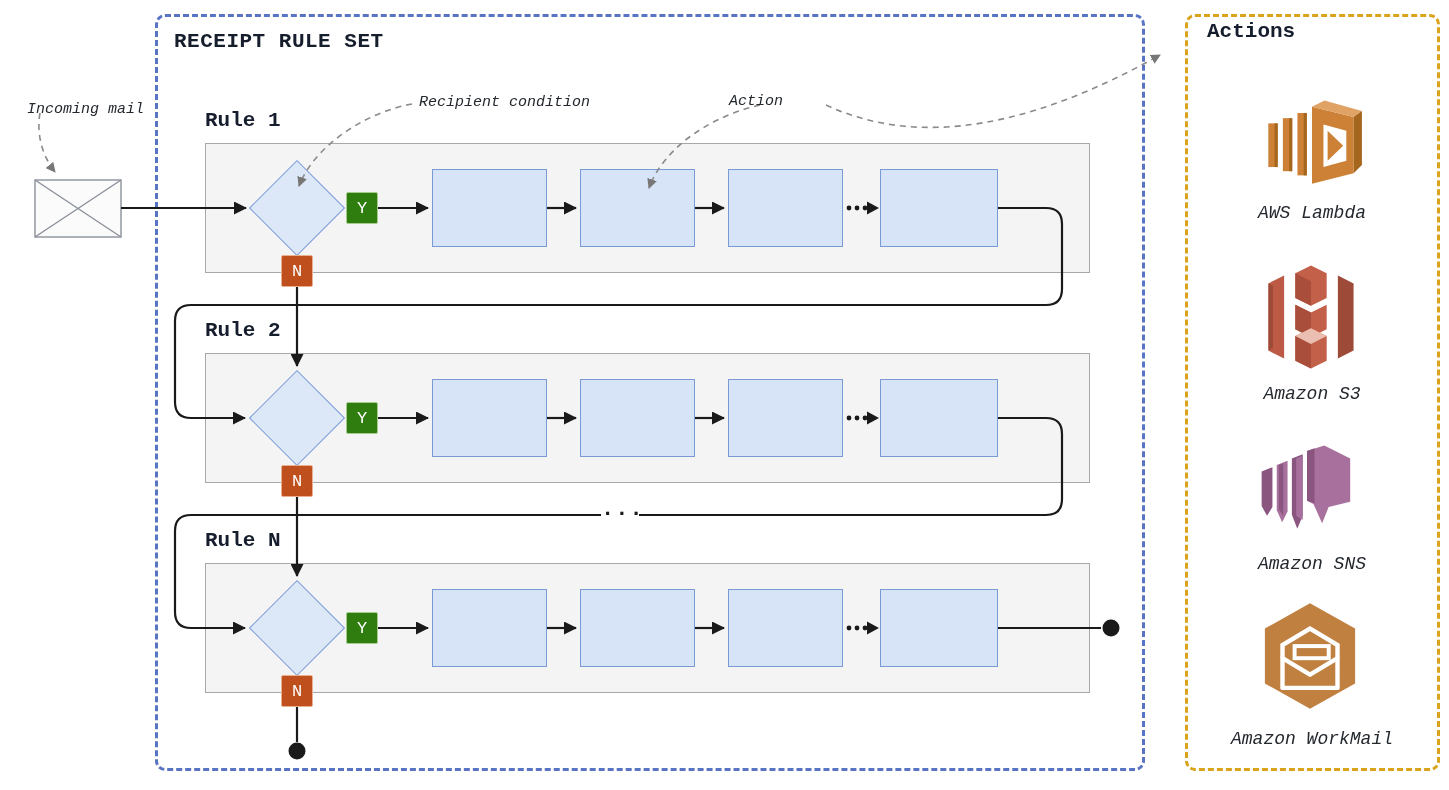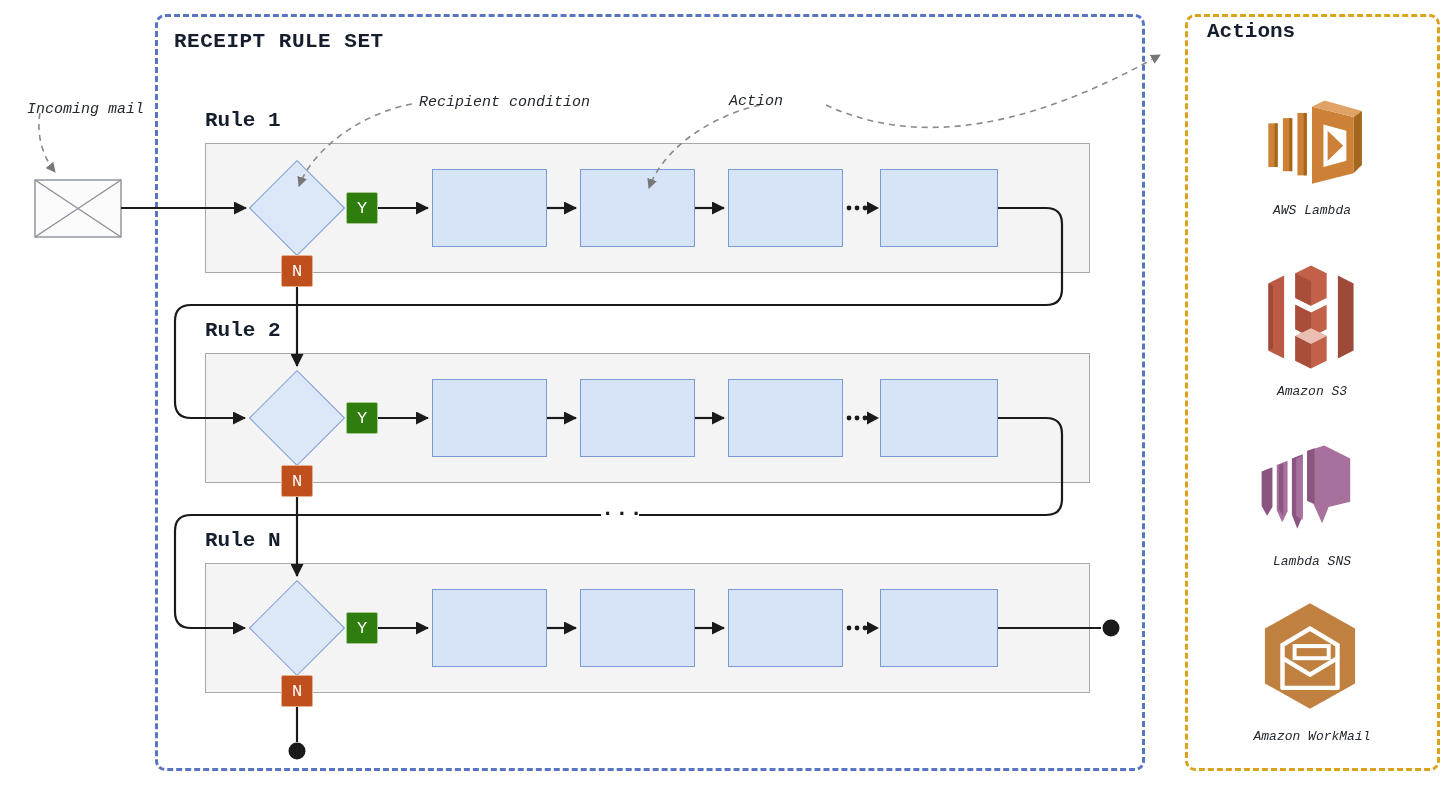--- a/index.html
+++ b/index.html
@@ -37,21 +37,21 @@
   }
   .badge-y{left:346px;background:#2f7d0e;border:1px solid #a6c98c;}
   .badge-n{left:281px;background:#bf4f1d;border:1px solid #e6b091;}
   .anno{position:absolute;font-size:15px;font-style:italic;color:#24292f;z-index:4;white-space:nowrap;}
   .ellipsis-mid{
     position:absolute;left:601px;top:503px;width:38px;height:22px;background:#ffffff;z-index:4;
     font-size:22px;font-weight:bold;color:#1a1a1a;text-align:center;line-height:14px;letter-spacing:1px;
   }
   .svg-layer{position:absolute;left:0;top:0;z-index:3;pointer-events:none;}
   .svc-icon{position:absolute;z-index:2;}
-  .svc-label{position:absolute;left:1212px;width:200px;text-align:center;font-size:13px;font-style:italic;color:#24292f;z-index:2;white-space:nowrap;}
+  .svc-label{position:absolute;left:1212px;width:200px;text-align:center;font-size:18px;font-style:italic;color:#24292f;z-index:2;white-space:nowrap;}
 </style>
 </head>
 <body>
 
 <div class="canvas">
 
   <div class="ruleset-box"></div>
   <div class="actions-box"></div>
 
   <div class="ruleset-title">RECEIPT RULE SET</div>
@@ -187,21 +187,21 @@
 
   <svg class="svc-icon" style="left:1253px;top:438px;" width="108" height="108" viewBox="0 0 100 100">
     <polygon points="8,31 18,27 18,64 13,72 8,63" fill="#8a5680"></polygon>
     <polygon points="22,25 32,21 32,68 27,78 22,67" fill="#a8709c"></polygon>
     <polygon points="24,25 28,23.5 28,72 24,66" fill="#8a5680"></polygon>
     <polygon points="36,19 46,15 46,72 41,84 36,71" fill="#8a5680"></polygon>
     <polygon points="40,19 46,16.5 46,76 40,72" fill="#a8709c"></polygon>
     <polygon points="50,12 66,7 90,19 90,59 70,64 64,79 56,61 50,58" fill="#a8709c"></polygon>
     <polygon points="50,12 57,9.5 57,60.5 50,58" fill="#8a5680"></polygon>
   </svg>
-  <div class="svc-label" style="top:554px;">Lambda SNS</div>
+  <div class="svc-label" style="top:554px;">Amazon SNS</div>
 
   <svg class="svc-icon" style="left:1255px;top:598px;" width="110" height="116" viewBox="0 0 100 100">
     <polygon points="50,2 91,25 91,75 50,98 9,75 9,25" fill="#c08040"></polygon>
     <polyline points="25,52 25,40 50,25 75,40 75,52" fill="none" stroke="#ffffff" stroke-width="4"></polyline>
     <rect x="36" y="41" width="31" height="11" fill="none" stroke="#ffffff" stroke-width="3.6"></rect>
     <polygon points="25,52 50,67 75,52 75,79 25,79" fill="none" stroke="#ffffff" stroke-width="4" stroke-linejoin="round"></polygon>
   </svg>
   <div class="svc-label" style="top:729px;text-align:center;">Amazon WorkMail</div>
 
 </div>

